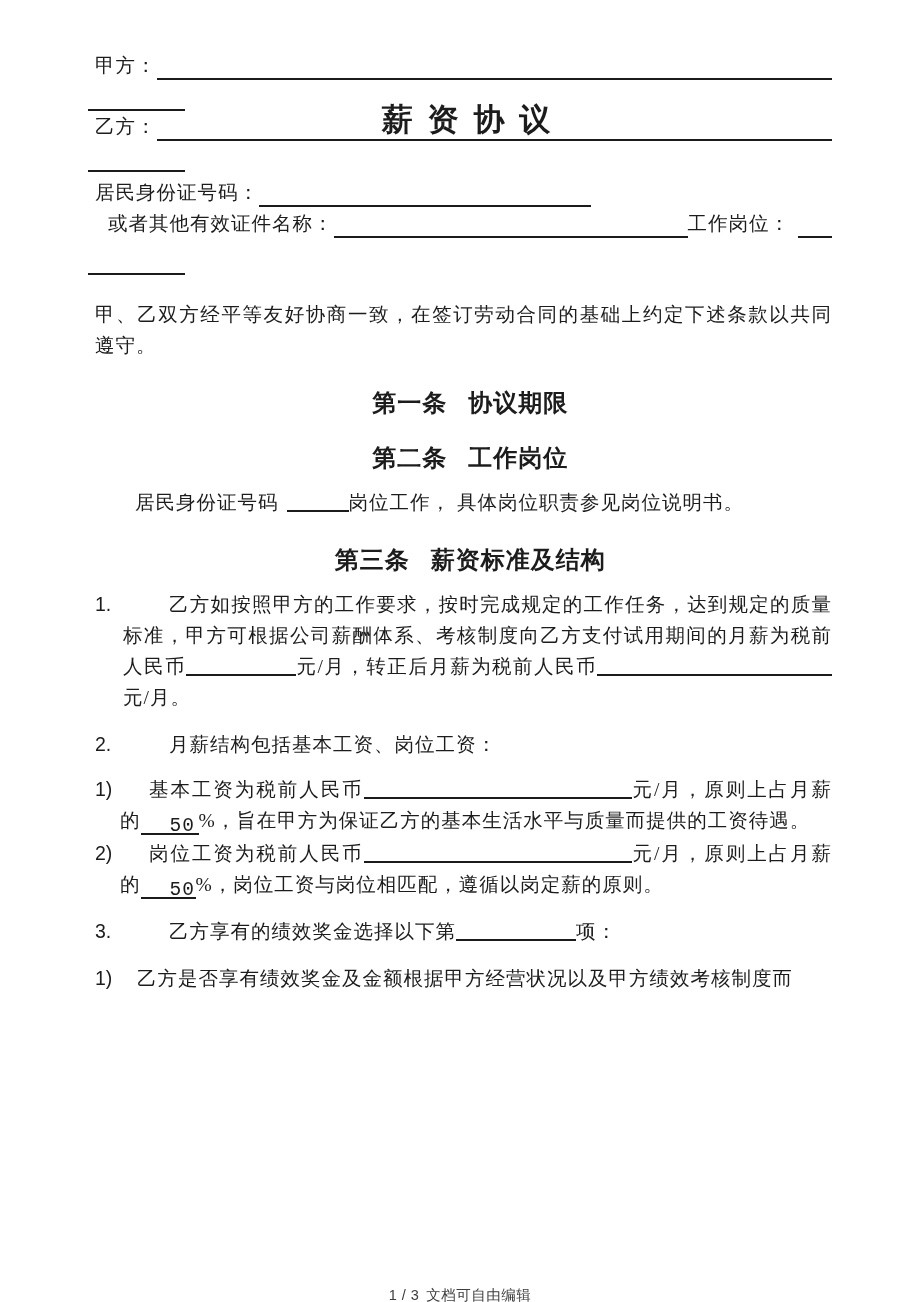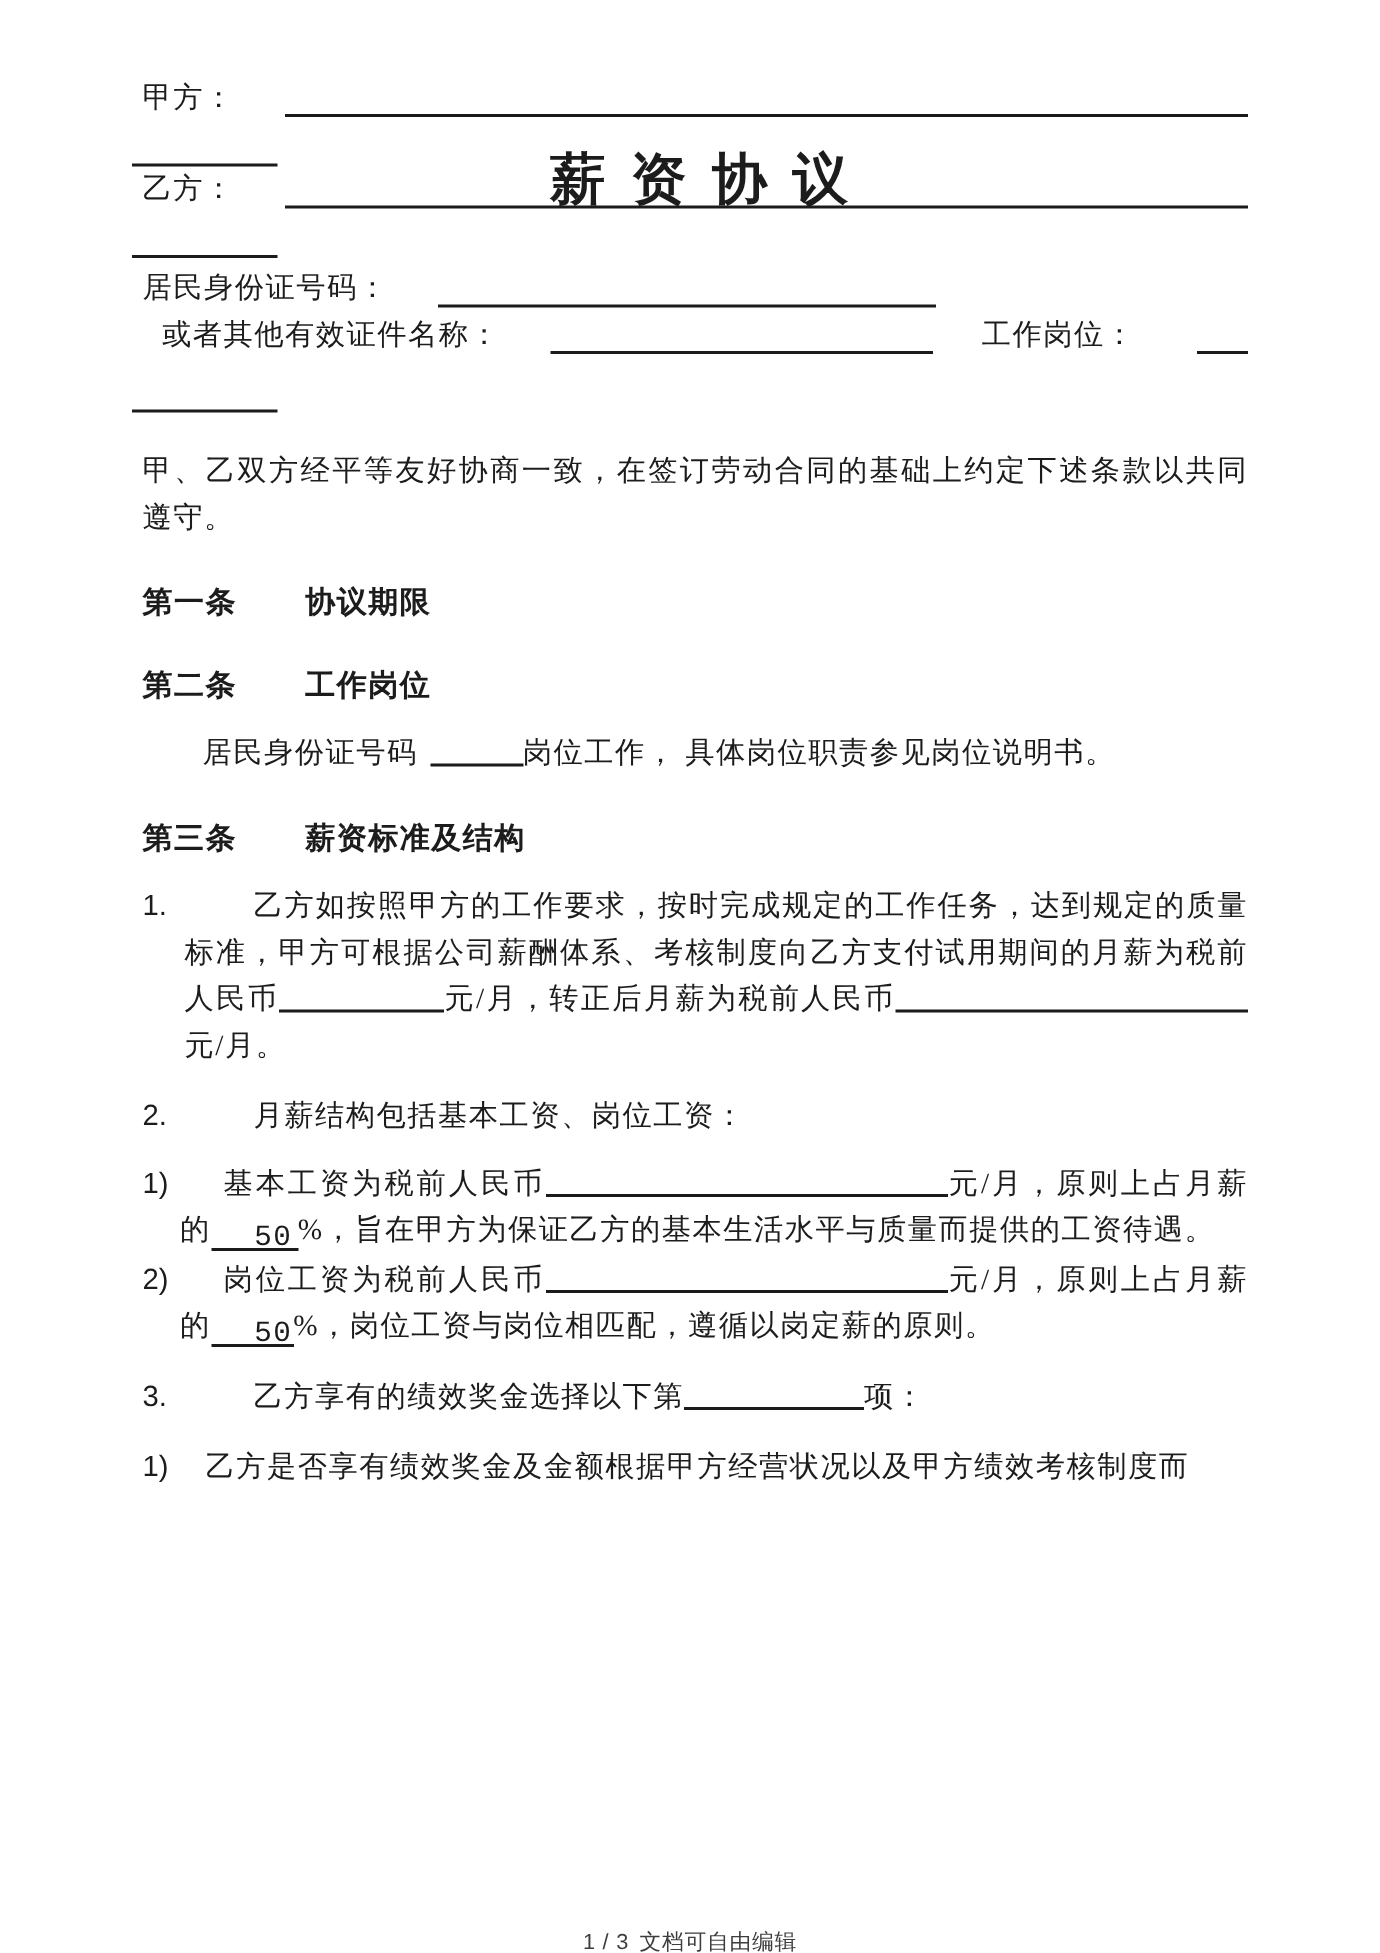--- a/index.html
+++ b/index.html
@@ -13,29 +13,29 @@
     line-height:31px;
     letter-spacing:1px;
     overflow:hidden;
     box-sizing:border-box;
   }
   .content { position:absolute; left:95px; right:88px; top:0; }
 
   .doc-title {
     margin:98px 0 0 14px;
     text-align:center;
-    font-size:37px;
+    font-size:31px;
     line-height:42px;
     font-weight:bold;
     letter-spacing:2px;
     font-family:"DejaVu Serif","Liberation Serif",serif;
   }
 
   
-  .party-row { display:flex; align-items:flex-start;gap:33px; }
+  .party-row { display:flex; align-items:center; }
   .party-row .lbl { white-space:nowrap; }
   .blank {
     display:inline-block;
     border-bottom:2px solid #1b1b1b;
     height:26px;
   }
   .blank.fill { flex:1 1 auto; }
   .stub {
     width:97px; margin-left:-7px;
     border-bottom:2px solid #1b1b1b;
@@ -50,23 +50,24 @@
   .row-other .cert-lbl { white-space:nowrap; }
   .row-other .blank.short { width:34px; margin-left:8px; }
   .stub-c  { height:34px; }
 
   .preamble { margin:24px 0 0 0; text-align:justify; }
 
   .art-heading {
     margin:28px 0 0 0;
     font-family:"Liberation Sans","DejaVu Sans",sans-serif;
     font-weight:bold;
-    font-size:20px;
+    font-size:24px;
     line-height:27px;
     letter-spacing:1px;
+    text-align:center;
   }
   .art-heading .no { display:inline-block; width:102px; }
 
   .clause { margin:16px 0 0 40px; text-align:justify; }
 
   .iblank {
     display:inline-block;
     border-bottom:2px solid #1b1b1b;
     height:18px;
     vertical-align:-3px;

